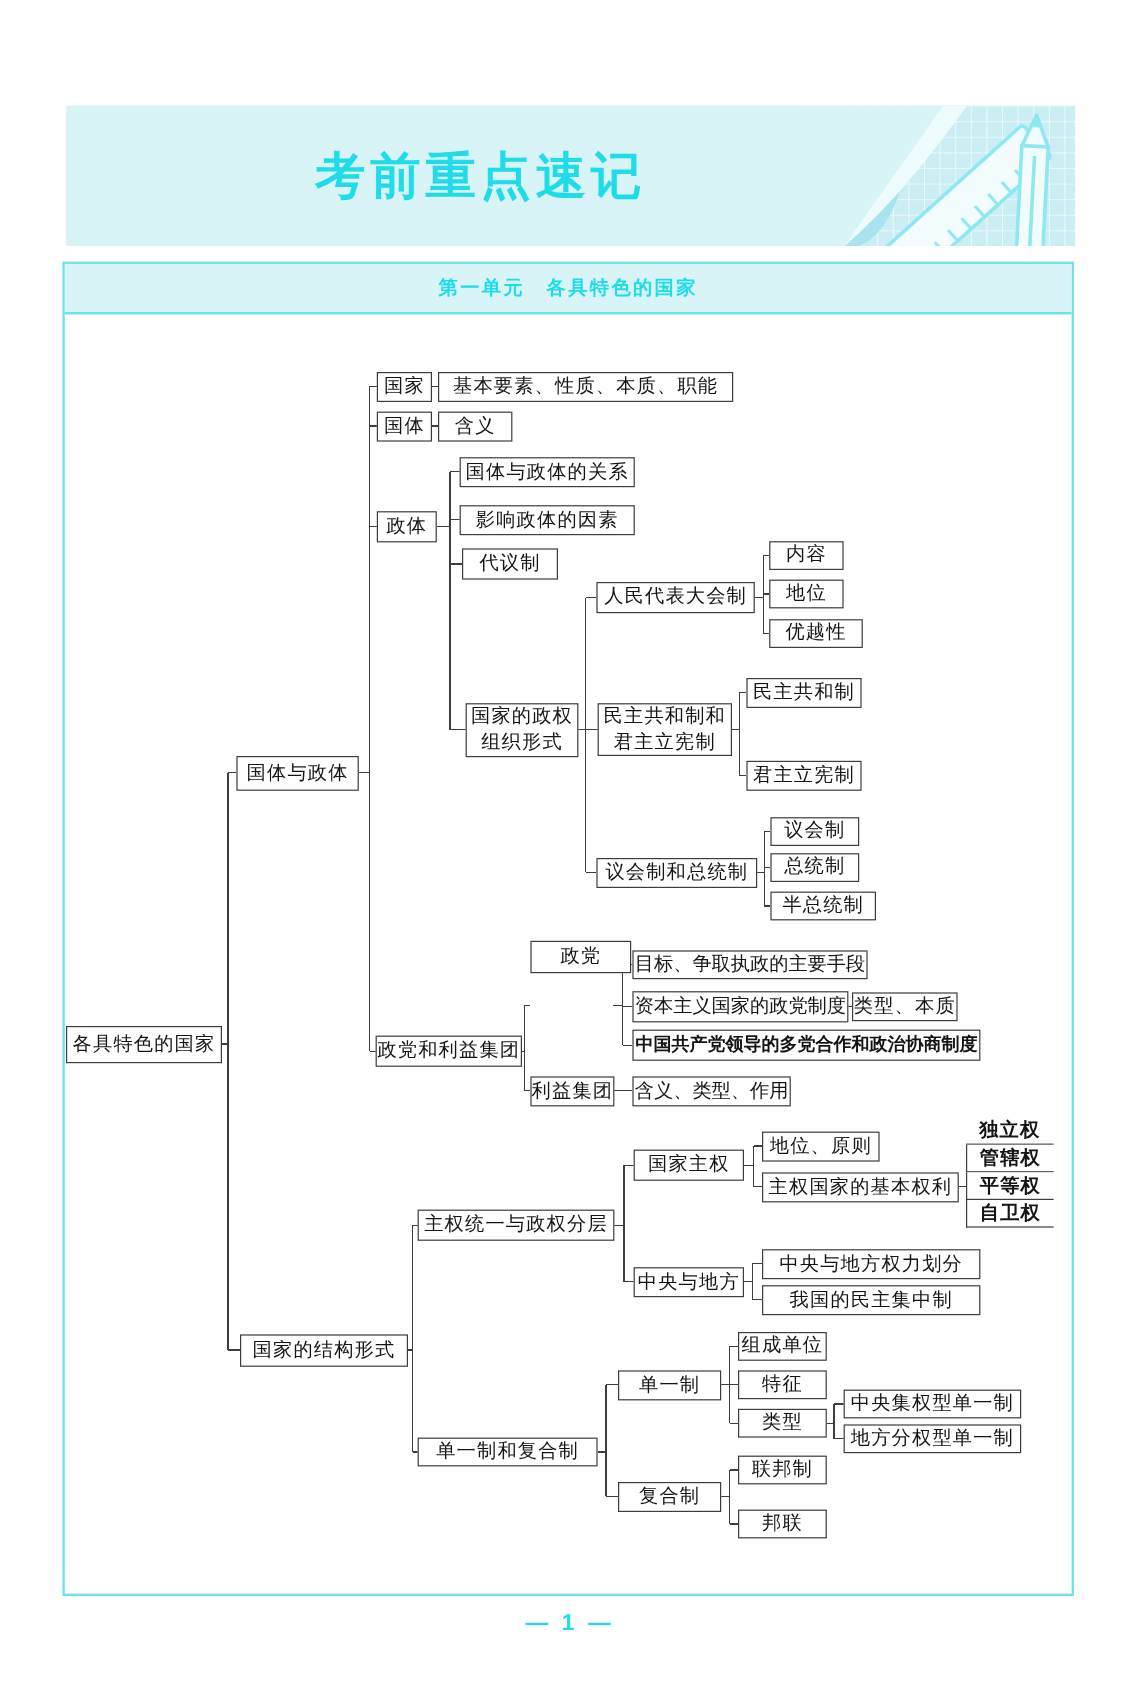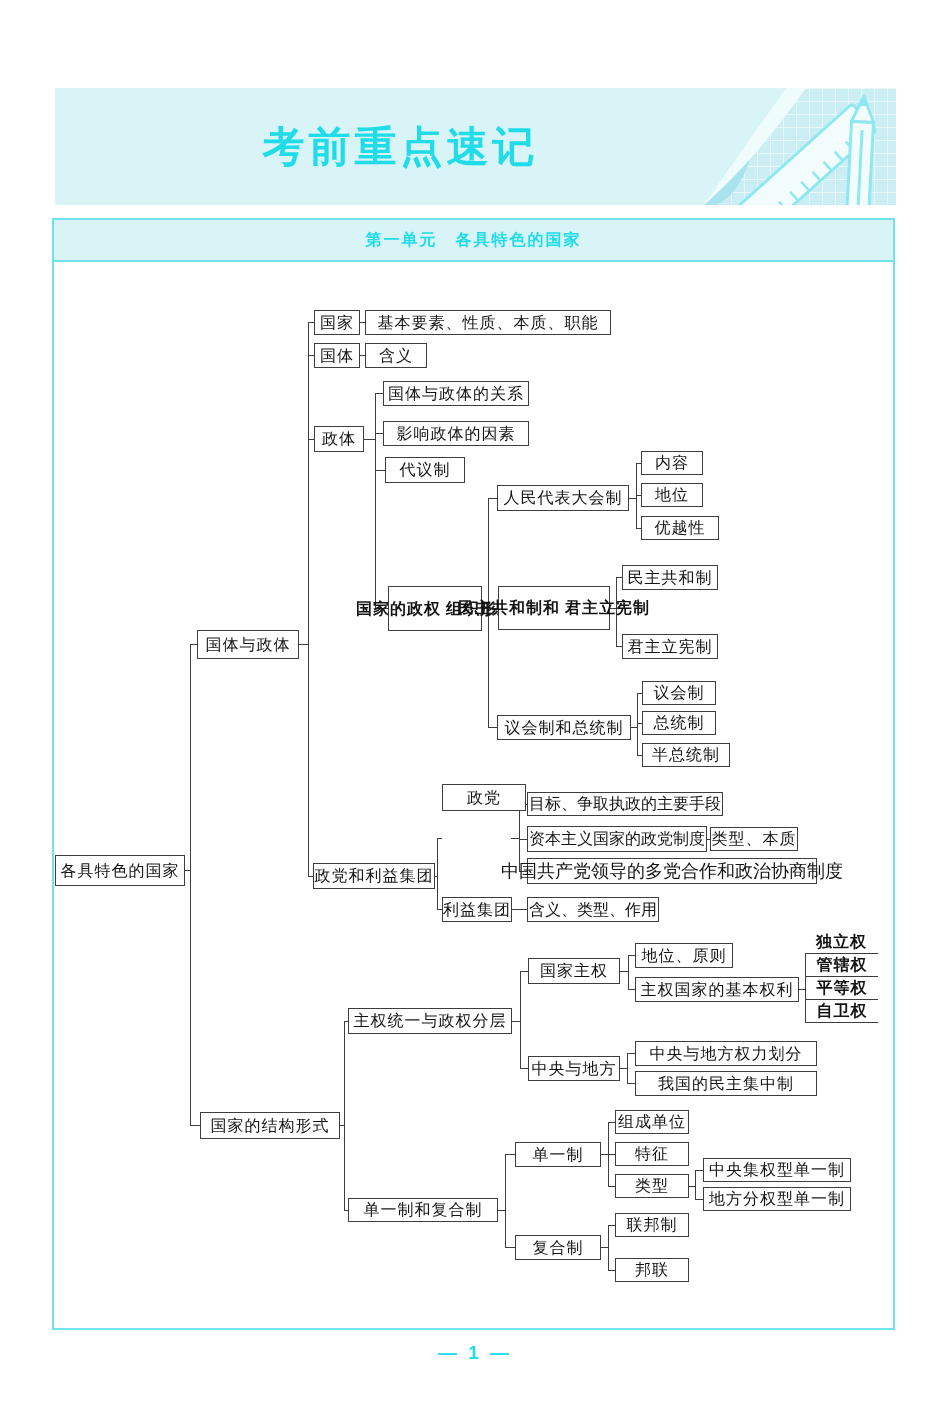--- a/index.html
+++ b/index.html
@@ -30,22 +30,22 @@
          box-sizing:border-box;display:flex;align-items:center;justify-content:center;
          font-size:16px;font-weight:bold;letter-spacing:2px;color:var(--accent);}
 
   
   .node{position:absolute;box-sizing:border-box;border:1px solid var(--line);
         background:#fff;display:flex;align-items:center;justify-content:center;
         font-family:"Liberation Serif","DejaVu Serif",serif;
         font-size:16px;line-height:1;letter-spacing:1px;color:var(--node-text);
         white-space:nowrap;padding:0 1px;}
   .node.wide{letter-spacing:0;}
-  .node.small{font-size:18px;letter-spacing:0;}
-  .node.two-line{flex-direction:row;gap:5px;font-weight:bold;}
+  .node.small{font-size:15px;letter-spacing:0;font-weight:bold;}
+  .node.two-line{flex-direction:column;gap:5px;}
   .connector-layer{position:absolute;left:0;top:0;width:950px;height:1413px;pointer-events:none;}
 
   
   .rights-stack{position:absolute;left:805px;top:931px;width:73px;height:92px;box-sizing:border-box;
         font-family:"Liberation Serif","DejaVu Serif",serif;font-size:16px;letter-spacing:1px;color:var(--node-text);font-weight:bold;}
   .rights-cell{height:23px;box-sizing:border-box;border-bottom:1px solid var(--line);
         border-left:1px solid var(--line);display:flex;align-items:center;justify-content:center;background:#fff;}
   .rights-cell.first{border-left:none;background:transparent;}
 
   

